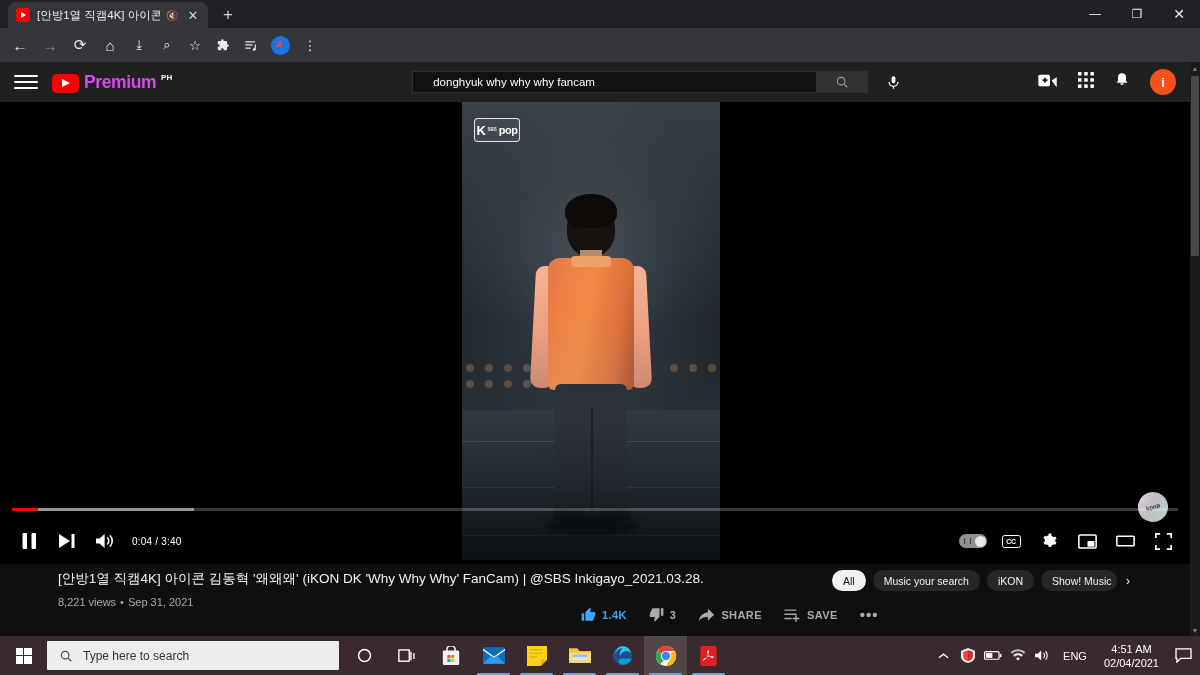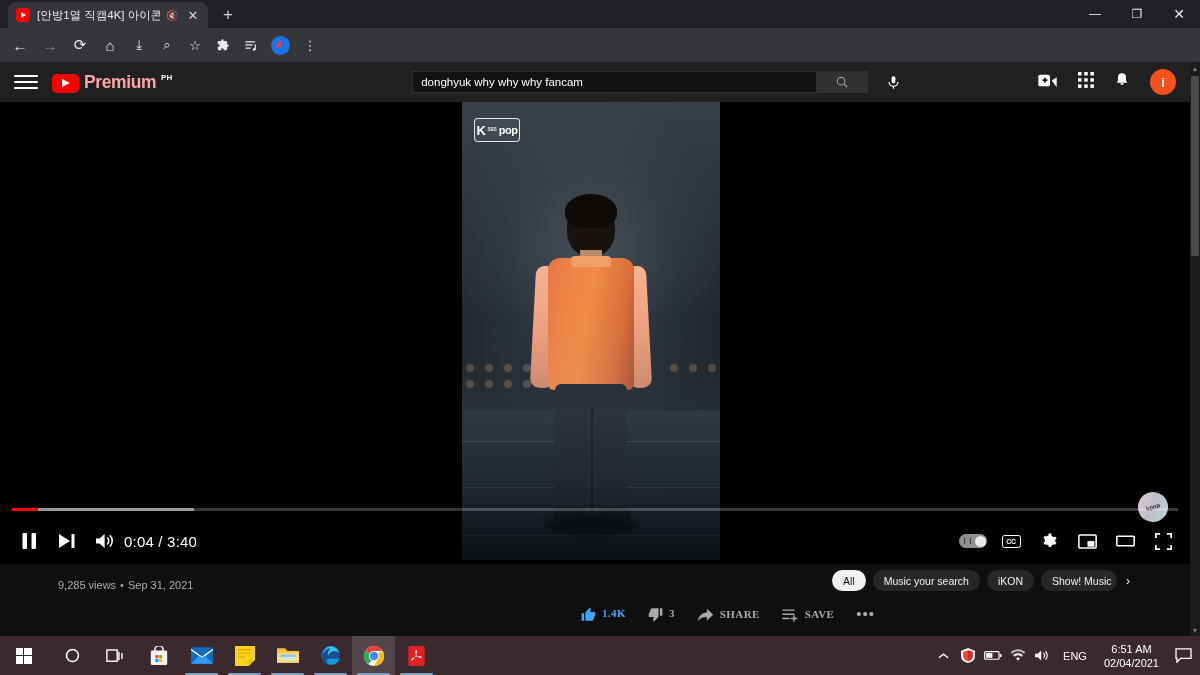--- a/index.html
+++ b/index.html
@@ -91,27 +91,27 @@
   .hamburger { width: 24px; height: 18px; display: flex; flex-direction: column; justify-content: space-between; padding: 2px 0; margin-right: 14px; }
   .hamburger span { display: block; height: 2px; background: #fff; border-radius: 1px; }
   .yt-logo { display: flex; align-items: flex-start; gap: 5px; }
   .yt-play {
     width: 27px; height: 19px; background: #ff0000; border-radius: 5px; position: relative; margin-top: 2px;
   }
   .yt-play::after {
     content: ""; position: absolute; left: 10px; top: 5px;
     border-left: 8px solid #fff; border-top: 4.5px solid transparent; border-bottom: 4.5px solid transparent;
   }
-  .yt-word { color: #fca5a5; font-size: 17.5px; font-weight: bold; letter-spacing: -.4px; margin-top: 0; }
+  .yt-word { color: #d946ef; font-size: 17.5px; font-weight: bold; letter-spacing: -.4px; margin-top: 0; }
   .yt-sup { color: #fff; font-size: 8px; font-weight: bold; margin-top: 1px; }
   .yt-search-wrap { flex: 0 0 auto; margin-left: 240px; display: flex; align-items: center; }
   .yt-search {
     width: 404px; height: 22px; background: #121212;
     border: 1px solid #303030; border-right: none;
-    display: flex; align-items: center; padding: 0 8px;
+    display: flex; align-items: center; padding: 0 20px;
     color: #fff; font-size: 11.5px;
   }
   .yt-search-btn {
     width: 52px; height: 22px; background: #313131; border: 1px solid #303030;
     display: flex; align-items: center; justify-content: center;
   }
   .yt-mic { width: 30px; display: flex; align-items: center; justify-content: center; margin-left: 10px; }
   .yt-head-right { margin-left: auto; display: flex; align-items: center; gap: 20px; }
   .yt-avatar {
     width: 26px; height: 26px; border-radius: 50%; background: #f4511e;
@@ -228,21 +228,21 @@
   .progress-row { position: absolute; left: 0; top: -14px; width: 1190px; height: 5px; }
   .progress-track { position: absolute; left: 12px; top: 1.5px; width: 1166px; height: 3px; background: rgba(255,255,255,.22); }
   .progress-load { position: absolute; left: 12px; top: 1.5px; width: 182px; height: 3px; background: rgba(255,255,255,.48); }
   .progress-played { position: absolute; left: 12px; top: 1.5px; width: 26px; height: 3px; background: #ff0000; }
   .ctrl-left { position: absolute; left: 10px; top: 2px; display: flex; align-items: center; gap: 0; }
   .ctrl-right { position: absolute; right: 8px; top: 2px; display: flex; align-items: center; gap: 0; }
   .cbtn {
     width: 38px; height: 38px; display: flex; align-items: center; justify-content: center;
     color: #fff;
   }
-  .timecode { color: #fff; font-size: 15px; margin-left: 0; letter-spacing: .2px; }
+  .timecode { color: #fff; font-size: 10px; margin-left: 8px; letter-spacing: .2px; }
   .autoplay-toggle {
     width: 28px; height: 14px; border-radius: 8px; background: #909090; position: relative;
   }
   .autoplay-toggle::after {
     content: ""; position: absolute; right: 1.5px; top: 1.5px; width: 11px; height: 11px;
     border-radius: 50%; background: #e8e8e8;
   }
   .autoplay-toggle::before {
     content: ""; position: absolute; left: 5px; top: 4px; width: 5px; height: 6px;
     border-left: 1.8px solid #3a3a3a; border-right: 1.8px solid #3a3a3a;
@@ -257,22 +257,22 @@
   .below {
     position: absolute; top: 564px; left: 0; width: 1190px; height: 72px; background: #0f0f0f;
   }
   .info-col { position: absolute; left: 58px; top: 6px; width: 760px; }
   .hashtags { color: #3ea6ff; font-size: 10px; margin-bottom: 3px; }
   .vid-title { color: #f1f1f1; font-size: 13.5px; line-height: 17px; }
   .meta-row { display: flex; align-items: center; margin-top: 9px; }
   .views { color: #aaa; font-size: 11px; }
   .actions { position: absolute; left: 570px; top: 42px; display: flex; align-items: center; gap: 0; }
   .act {
-    display: flex; gap: 6px; color: #aaa;
-    font-size: 11px; font-weight: bold; letter-spacing: .4px; padding: 0 11px; font-family: Liberation Serif, serif;
+    display: flex; align-items: center; gap: 6px; color: #aaa;
+    font-size: 11px; font-weight: bold; letter-spacing: .4px; padding: 0 11px;
   }
   .act.liked { color: #3ea6ff; }
   .act .dots { font-size: 15px; letter-spacing: 1px; }
 
   
   .sidebar { position: absolute; left: 832px; top: 570px; width: 352px; }
   .chips { display: flex; align-items: center; gap: 7px; }
   .chip {
     height: 21px; padding: 0 11px; border-radius: 11px;
     background: rgba(255,255,255,.1); color: #f1f1f1;
@@ -560,22 +560,23 @@
           <svg width="17" height="17" viewBox="0 0 20 20" fill="none" stroke="#fff" stroke-width="2">
               <path d="M1 6V1h5M14 1h5v5M19 14v5h-5M6 19H1v-5"></path>
             </svg>
         </div>
       </div>
     </div>
   </div>
 
   <div class="below">
     <div class="info-col">
+      <div class="vid-title">[안방1열 직캠4K] 아이콘 김동혁 '왜왜왜' (iKON DK 'Why Why Why' FanCam) | @SBS Inkigayo_2021.03.28.</div>
       <div class="meta-row">
-        <span class="views">9,285 views</span>
+        <span class="views">8,221 views</span>
         <span class="views" style="margin:0 4px">•</span>
         <span class="views">Sep 31, 2021</span>
       </div>
     </div>
 
     <div class="actions">
       <div class="act liked">
         <svg width="15" height="15" viewBox="0 0 24 24" fill="#3ea6ff">
             <path d="M1 10h4v12H1zM7 22h10.5c.9 0 1.7-.55 2-1.4l3.3-8.2c.1-.24.15-.5.15-.76V10c0-1.1-.9-2-2-2h-6.3l.95-4.57.03-.32c0-.41-.17-.79-.44-1.06L14.1 1 7.6 7.5c-.37.36-.6.87-.6 1.42z"></path>
           </svg>
@@ -624,20 +625,27 @@
 
   <div class="taskbar">
     <div class="start">
       <span class="win-logo">
           <i></i>
           <i></i>
           <i></i>
           <i></i>
         </span>
     </div>
+    <div class="tb-search">
+      <svg width="14" height="14" viewBox="0 0 24 24" fill="none" stroke="#444" stroke-width="2">
+          <circle cx="10.5" cy="10.5" r="6.5"></circle>
+          <path d="M15.5 15.5L21 21"></path>
+        </svg>
+      <span>Type here to search</span>
+    </div>
     <div class="tb-items">
       <div class="tb-item">
         <svg width="17" height="17" viewBox="0 0 20 20" fill="none" stroke="#fff" stroke-width="1.8">
             <circle cx="10" cy="10" r="7"></circle>
           </svg>
       </div>
       <div class="tb-item">
         <svg width="19" height="16" viewBox="0 0 22 18" fill="none" stroke="#fff" stroke-width="1.6">
             <rect x="1" y="2" width="12" height="13"></rect>
             <path d="M15 4v10M18.5 5.5v7"></path>
@@ -728,21 +736,21 @@
       </div>
       <div class="tray-icon">
         <svg width="16" height="13" viewBox="0 0 18 14" fill="#fff">
             <path d="M0 5h3L7 1.3v11.4L3 9H0z"></path>
             <path d="M9.5 4.2a4 4 0 0 1 0 5.6" fill="none" stroke="#fff" stroke-width="1.3"></path>
             <path d="M11.8 2.2a7 7 0 0 1 0 9.6" fill="none" stroke="#fff" stroke-width="1.3"></path>
           </svg>
       </div>
       <div class="tray-lang">ENG</div>
       <div class="clock">
-        <div>6:51 AM</div>
+        <div>4:51 AM</div>
         <div>02/04/2021</div>
       </div>
       <div class="notif">
         <svg width="17" height="15" viewBox="0 0 18 16" fill="none" stroke="#fff" stroke-width="1.4">
             <path d="M1 1h16v10H6l-4 4V11H1z"></path>
           </svg>
       </div>
     </div>
   </div>
 

